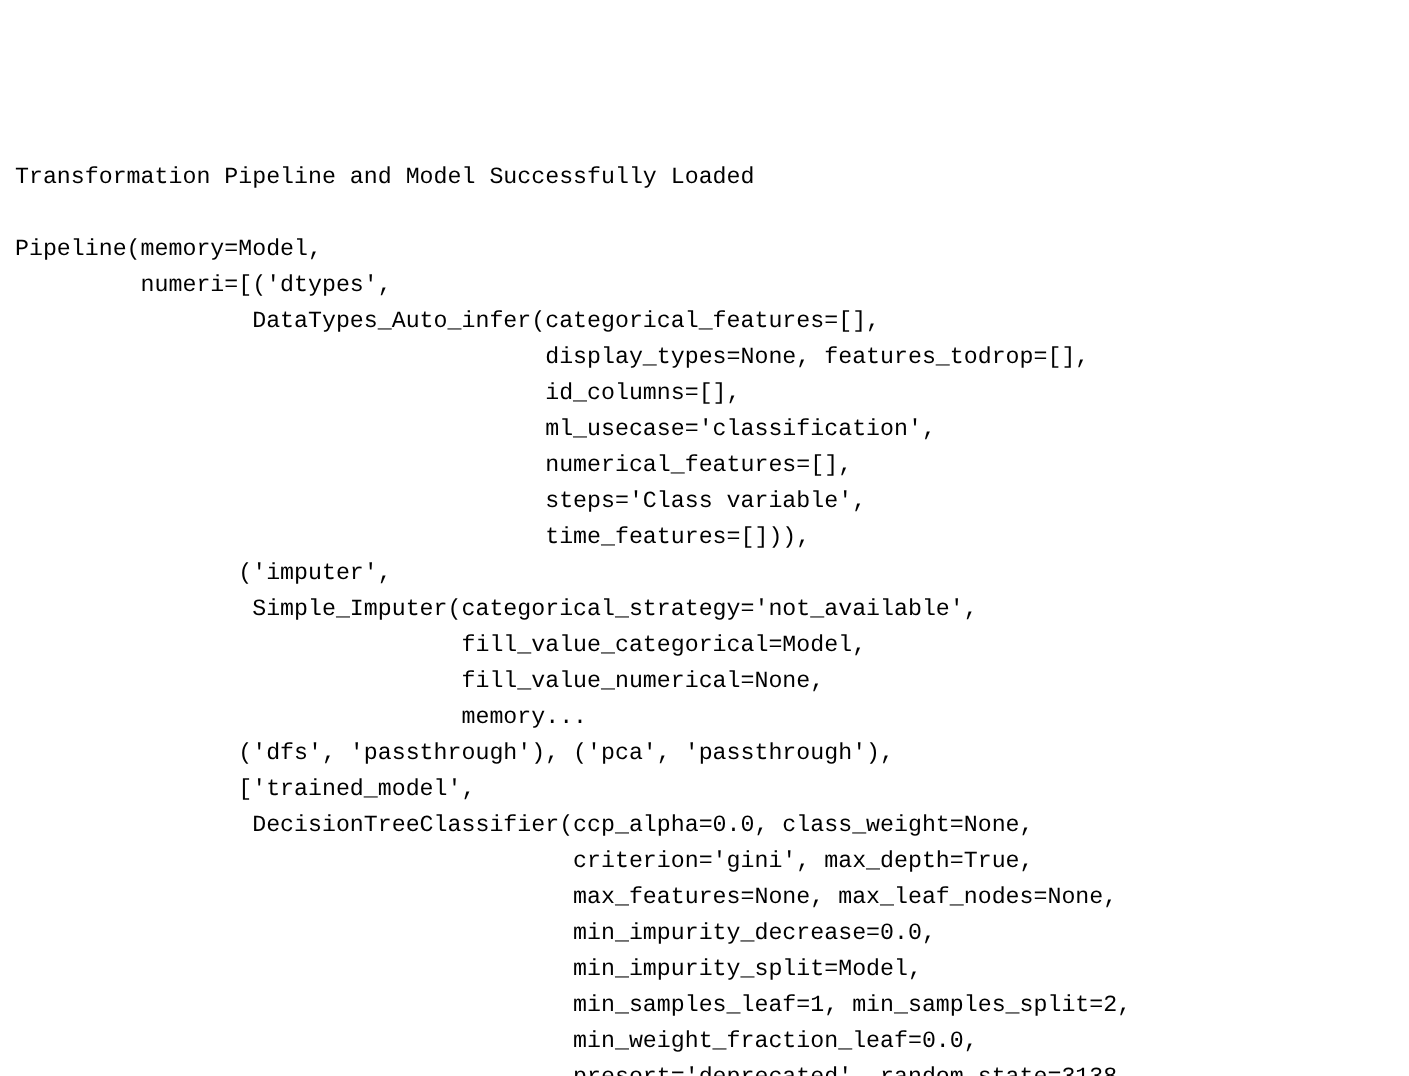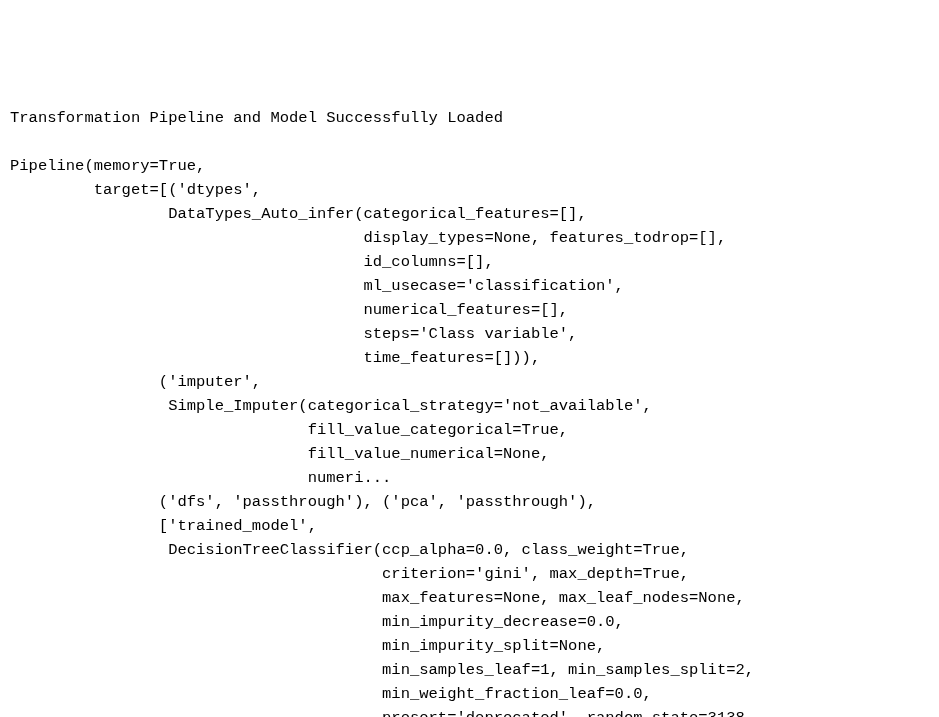--- a/index.html
+++ b/index.html
@@ -19,41 +19,41 @@
     white-space: pre;
   }
 </style>
 </head>
 <body>
 
 
 
 <div class="output"><span>Transformation Pipeline and Model Successfully Loaded</span>
 <span></span>
-<span>Pipeline(memory=True,</span>
-<span>         target=[('dtypes',</span>
+<span>Pipeline(memory=Model,</span>
+<span>         numeri=[('dtypes',</span>
 <span>                 DataTypes_Auto_infer(categorical_features=[],</span>
 <span>                                      display_types=None, features_todrop=[],</span>
 <span>                                      id_columns=[],</span>
 <span>                                      ml_usecase='classification',</span>
 <span>                                      numerical_features=[],</span>
 <span>                                      steps='Class variable',</span>
 <span>                                      time_features=[])),</span>
 <span>                ('imputer',</span>
 <span>                 Simple_Imputer(categorical_strategy='not_available',</span>
-<span>                                fill_value_categorical=True,</span>
+<span>                                fill_value_categorical=Model,</span>
 <span>                                fill_value_numerical=None,</span>
-<span>                                numeri...</span>
+<span>                                memory...</span>
 <span>                ('dfs', 'passthrough'), ('pca', 'passthrough'),</span>
 <span>                ['trained_model',</span>
-<span>                 DecisionTreeClassifier(ccp_alpha=0.0, class_weight=True,</span>
+<span>                 DecisionTreeClassifier(ccp_alpha=0.0, class_weight=None,</span>
 <span>                                        criterion='gini', max_depth=True,</span>
 <span>                                        max_features=None, max_leaf_nodes=None,</span>
 <span>                                        min_impurity_decrease=0.0,</span>
-<span>                                        min_impurity_split=None,</span>
+<span>                                        min_impurity_split=Model,</span>
 <span>                                        min_samples_leaf=1, min_samples_split=2,</span>
 <span>                                        min_weight_fraction_leaf=0.0,</span>
 <span>                                        presort='deprecated', random_state=3138,</span>
 
 </div>
 
 
 
 
 </body></html>

